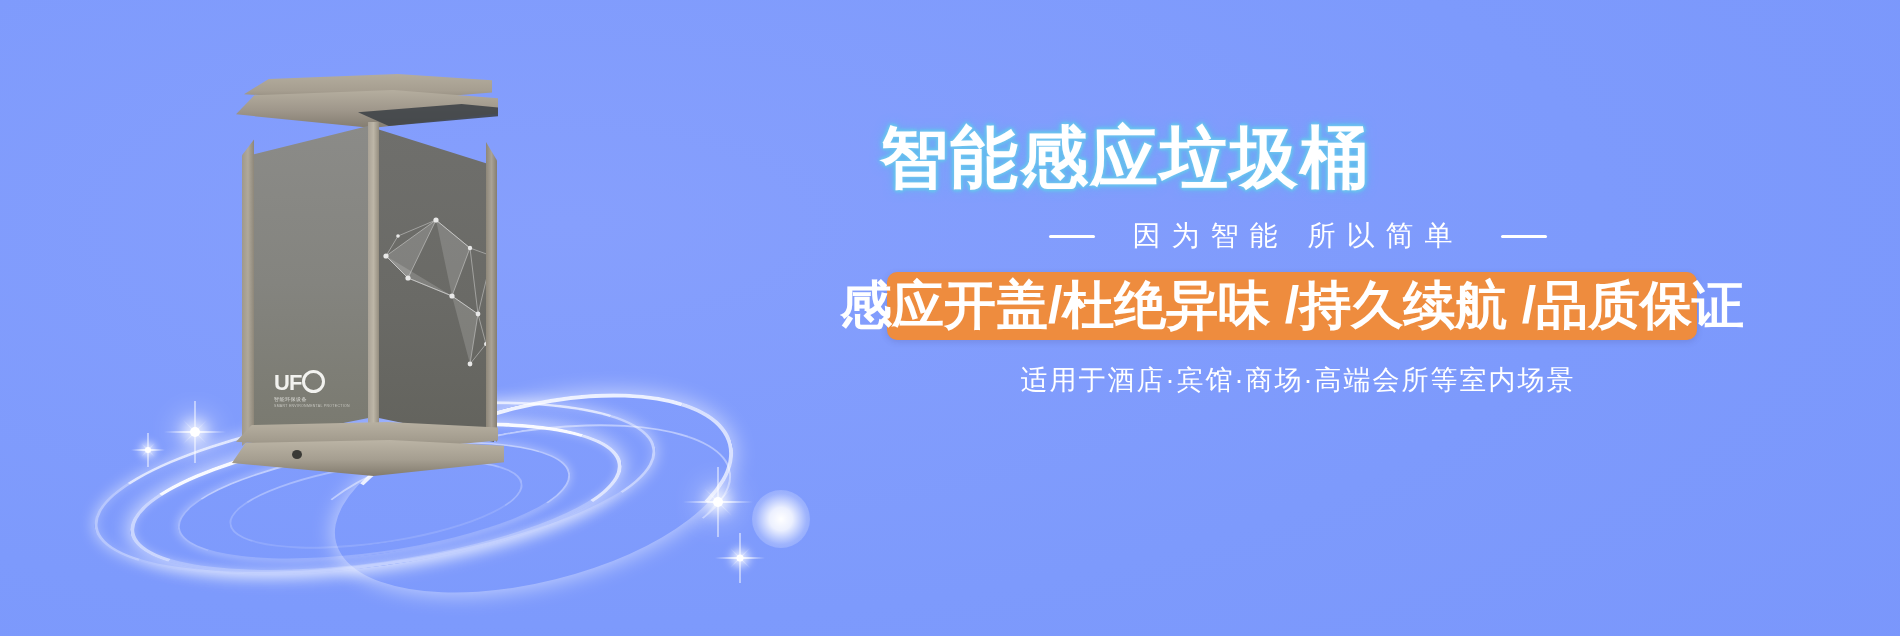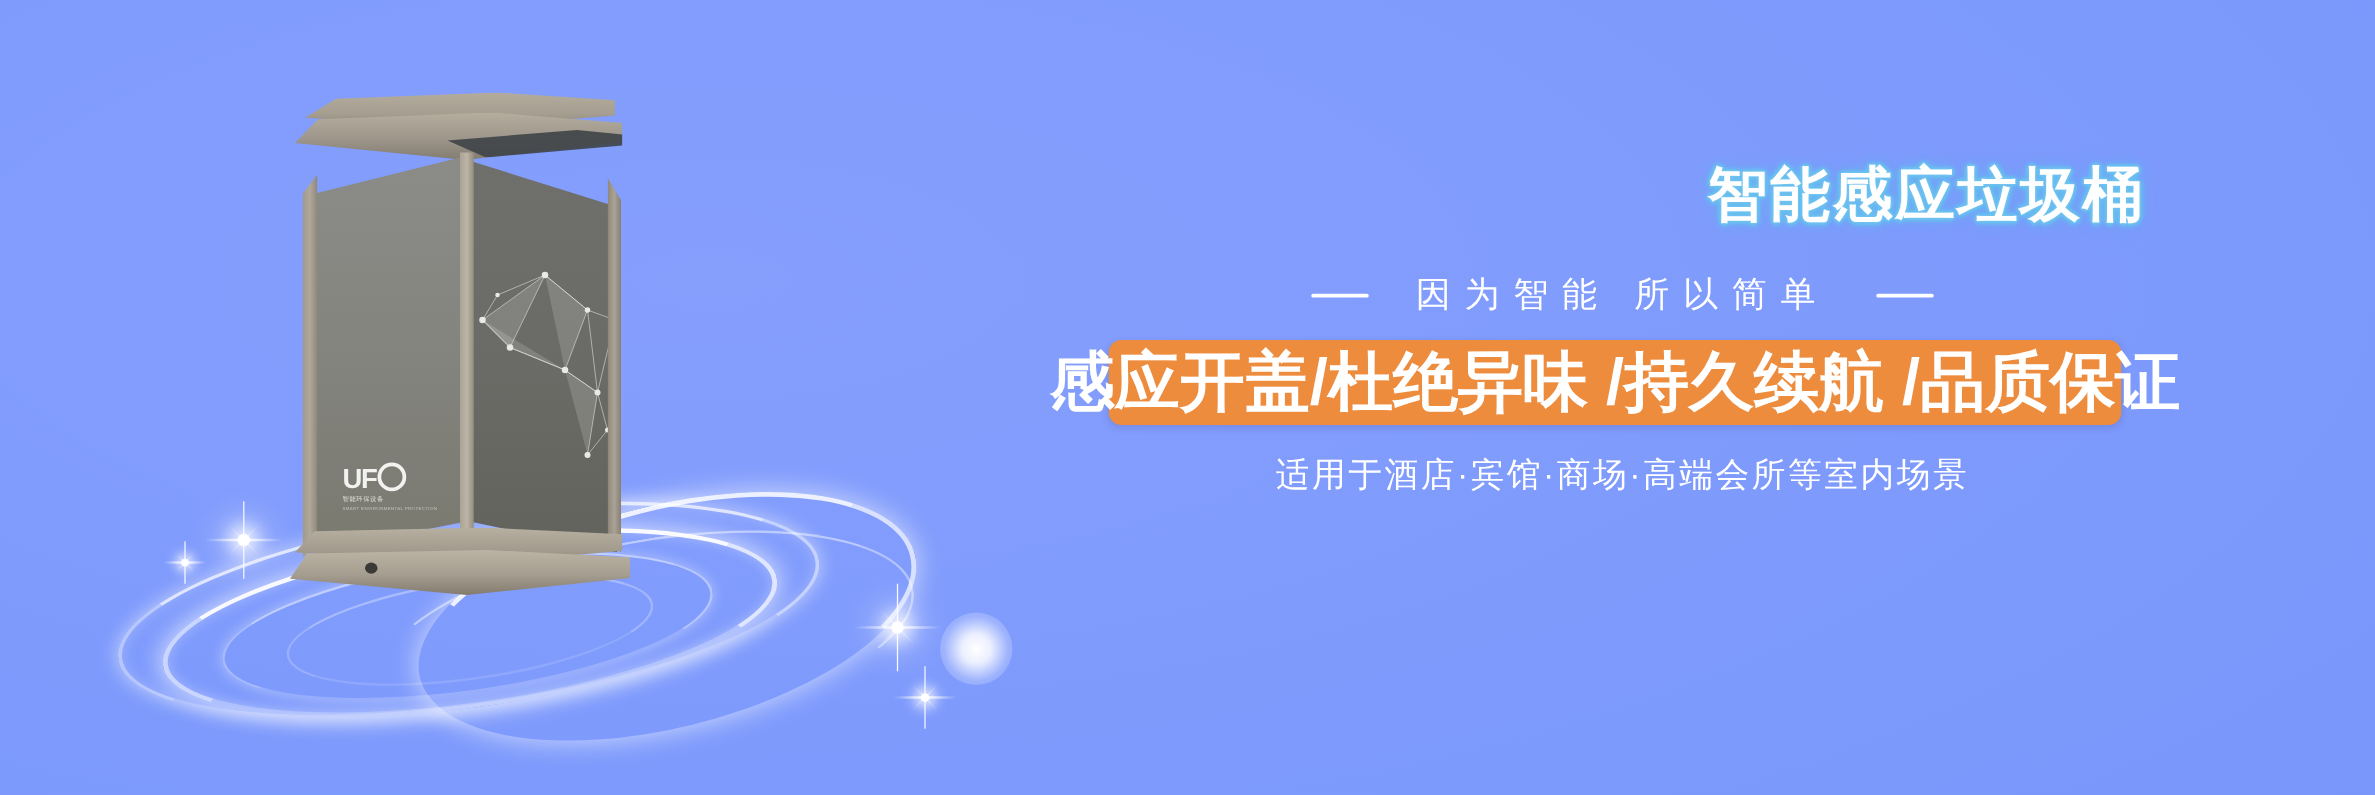--- a/index.html
+++ b/index.html
@@ -176,22 +176,22 @@
   }
   .logo-sub2{
     margin-top:2px;font-size:3.5px;color:#dedeD9;letter-spacing:.3px;white-space:nowrap;opacity:.75;
   }
 
   
   .copy{position:absolute;left:880px;top:0;width:1020px;height:636px;}
 
   .title{
     position:absolute;left:0;top:118px;width:836px;height:78px;
-    font-size:48px;font-weight:700;color:#ffffff;
-    letter-spacing:2px;text-align:right;line-height:78px;
+    font-size:68px;font-weight:700;color:#ffffff;
+    letter-spacing:2px;text-align:left;line-height:78px;
     text-shadow:
       0 0 2px #7ec8f2, 0 0 5px #6ec2f0, 0 0 12px #5bb8ec,
       2px 0 3px #6ec2f0, -2px 0 3px #6ec2f0, 0 2px 3px #6ec2f0, 0 -2px 3px #6ec2f0;
     white-space:nowrap;
   }
 
   .subtitle{
     position:absolute;left:0;top:212px;width:836px;height:48px;
     display:flex;align-items:center;justify-content:center;gap:38px;
     color:#ffffff;font-size:28px;letter-spacing:10px;white-space:nowrap;

